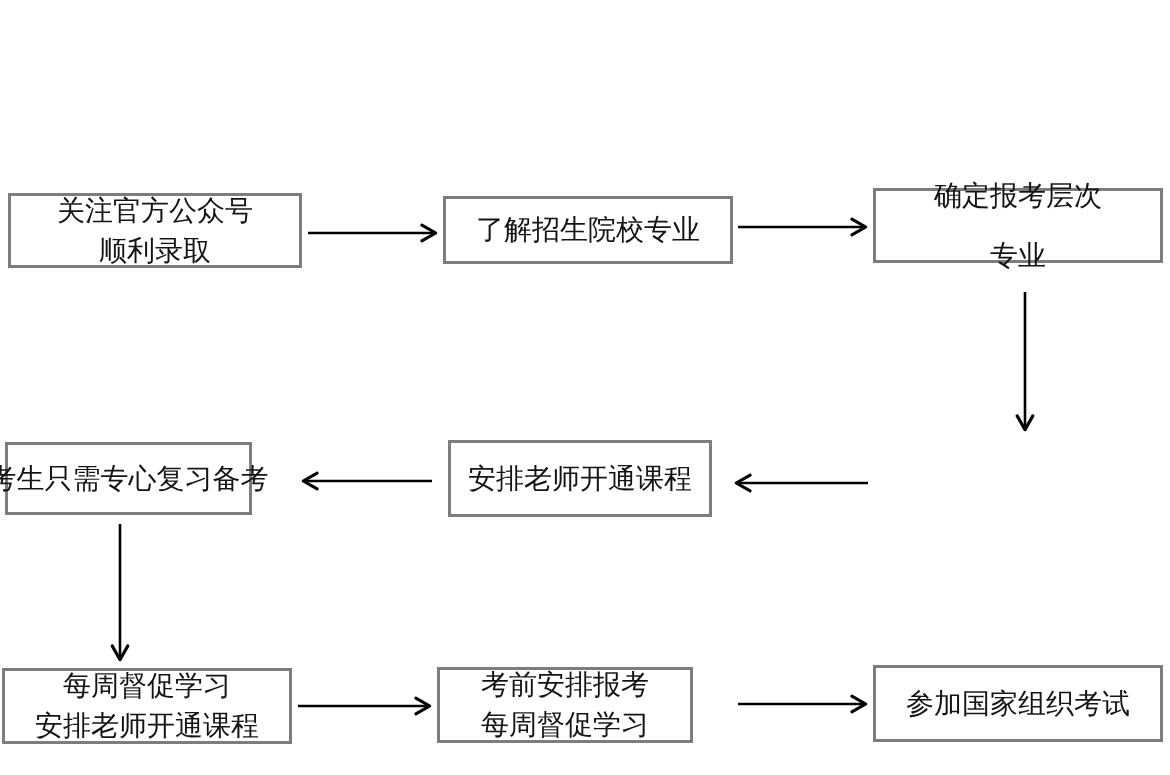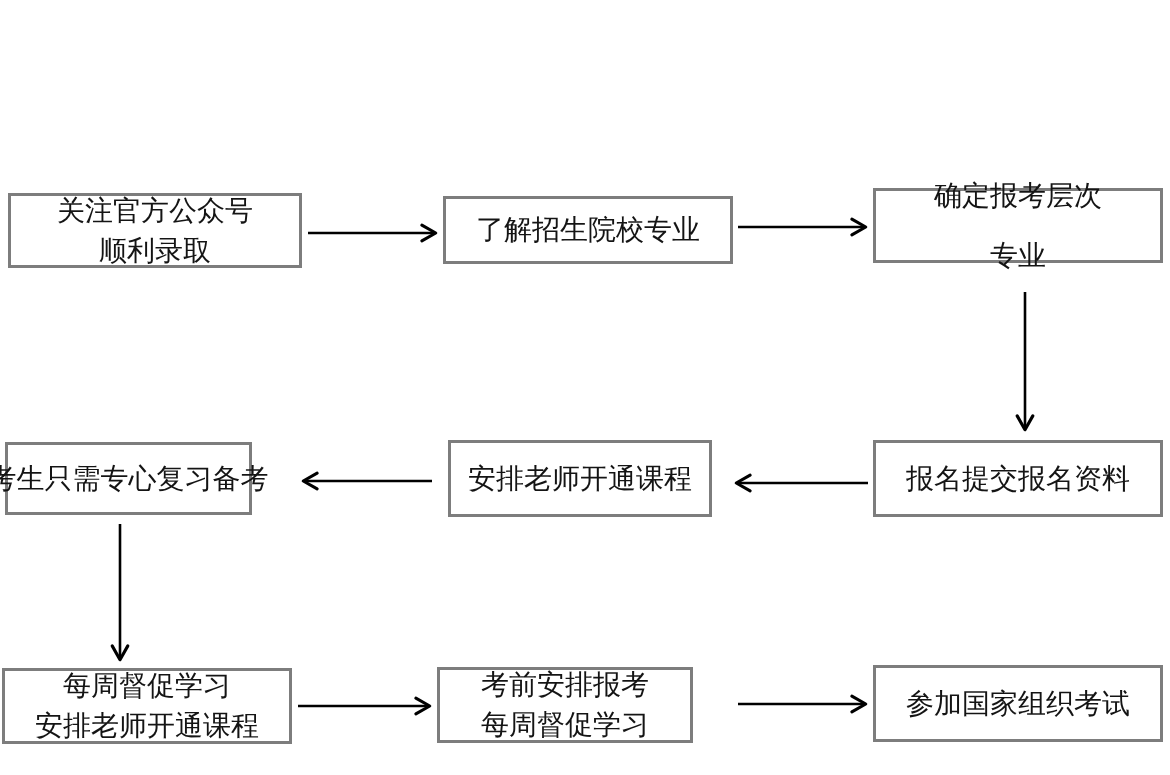--- a/index.html
+++ b/index.html
@@ -78,23 +78,20 @@
     <span>顺利录取</span>
   </div>
   <div class="flow-box box-2">
     <span>了解招生院校专业</span>
   </div>
   <div class="flow-box box-3">
     <span>确定报考层次</span>
     <span>专业</span>
   </div>
 
-  <div class="flow-box box-4">
-    <span>报名提交报名资料</span>
-  </div>
   <div class="flow-box box-5">
     <span>安排老师开通课程</span>
   </div>
   <div class="flow-box box-6">
     <span>考生只需专心复习备考</span>
   </div>
 
   <div class="flow-box box-7">
     <span>每周督促学习</span>
     <span>安排老师开通课程</span>

